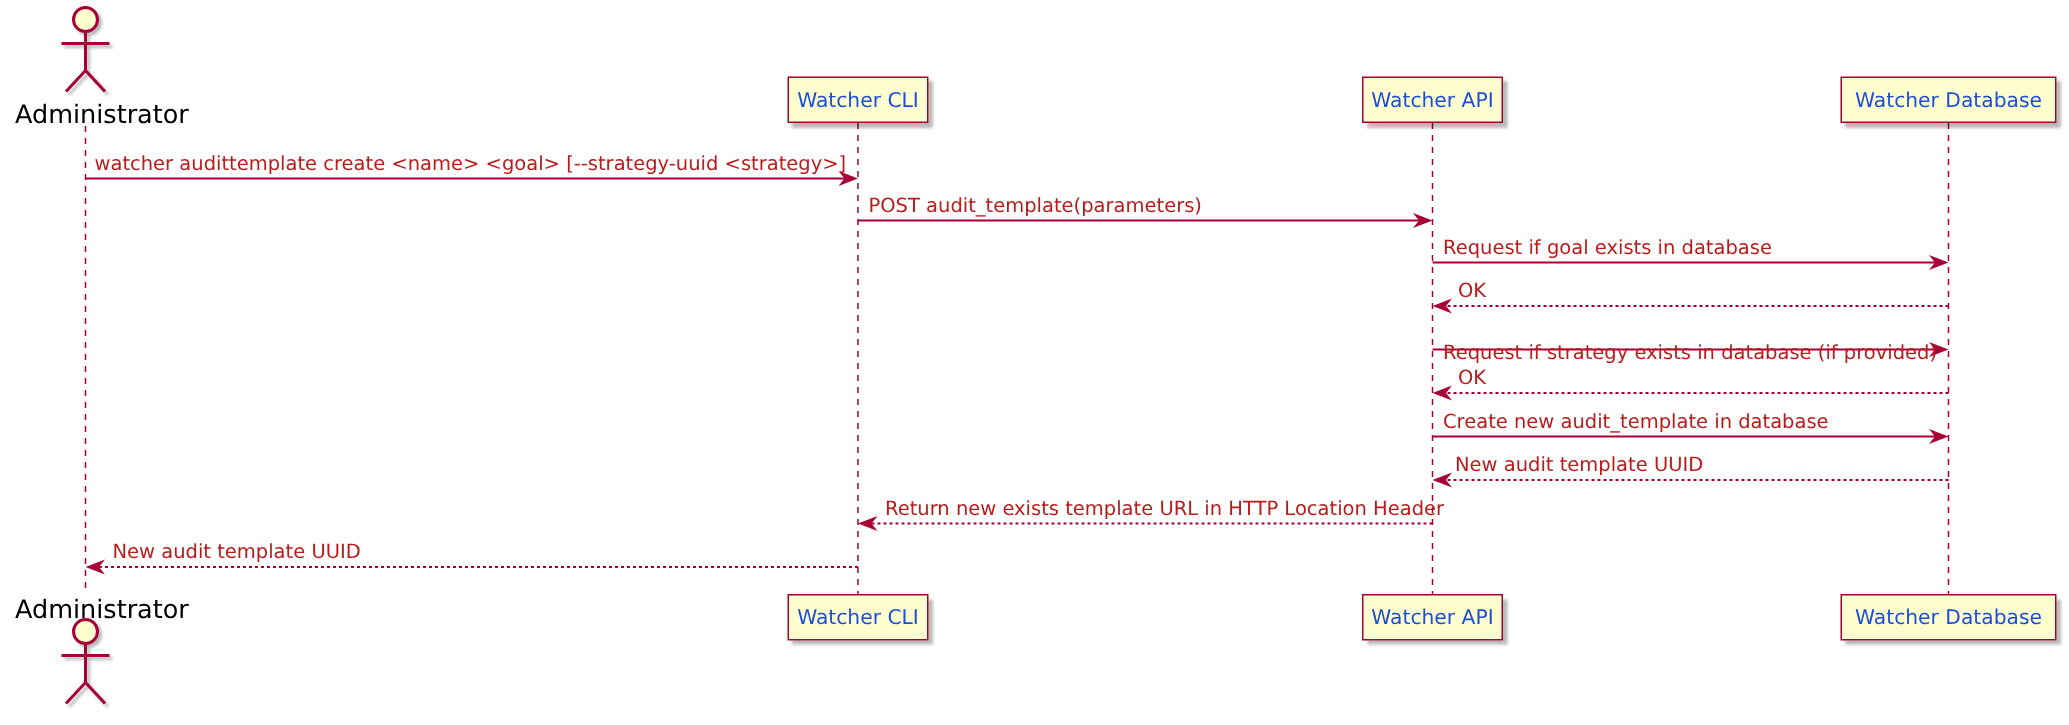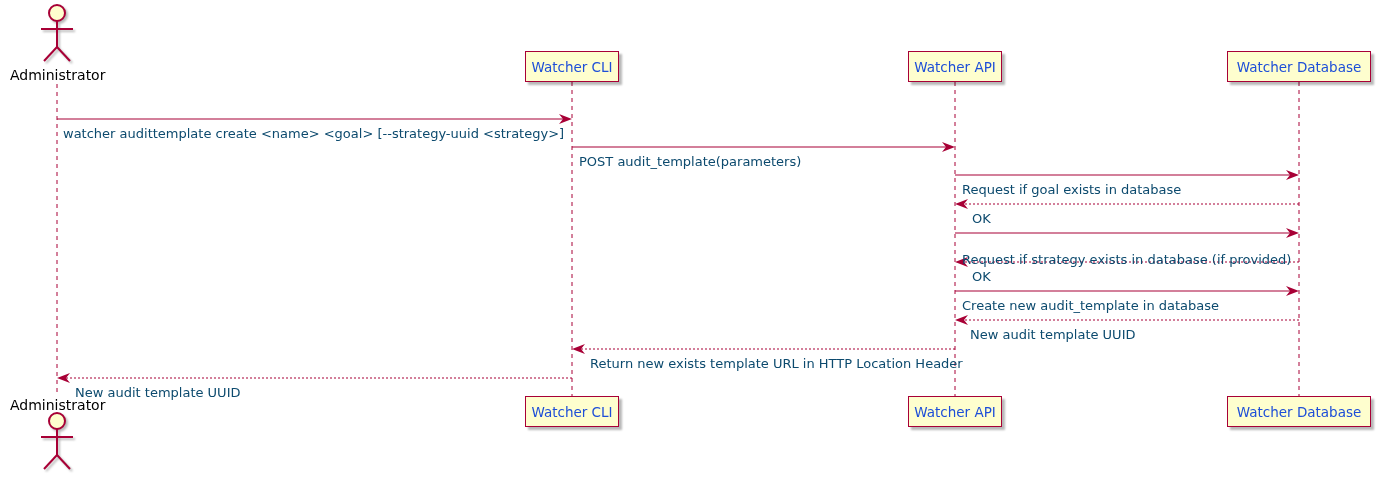--- a/index.html
+++ b/index.html
@@ -32,30 +32,29 @@
     box-shadow: 3px 3px 2px rgba(0,0,0,0.28);
     display: flex;
     align-items: center;
     justify-content: center;
     font-size: 13.5px;
     color: #1d4ed8;
     white-space: nowrap;
   }
   .actor-label {
     position: absolute;
-    font-size: 14px;
+    font-size: 17px;
     color: #000000;
     white-space: nowrap;
   }
   .msg-label {
     position: absolute;
     font-size: 13px;
-    color: #0c4a6e;
+    color: #b91c1c;
     white-space: nowrap;
-    margin-top: 24px;
   }
 </style>
 </head>
 <body>
 
 <div id="diagram">
 
   <svg id="svg-layer" width="1379" height="483" viewBox="0 0 1379 483">
 
     <g>

